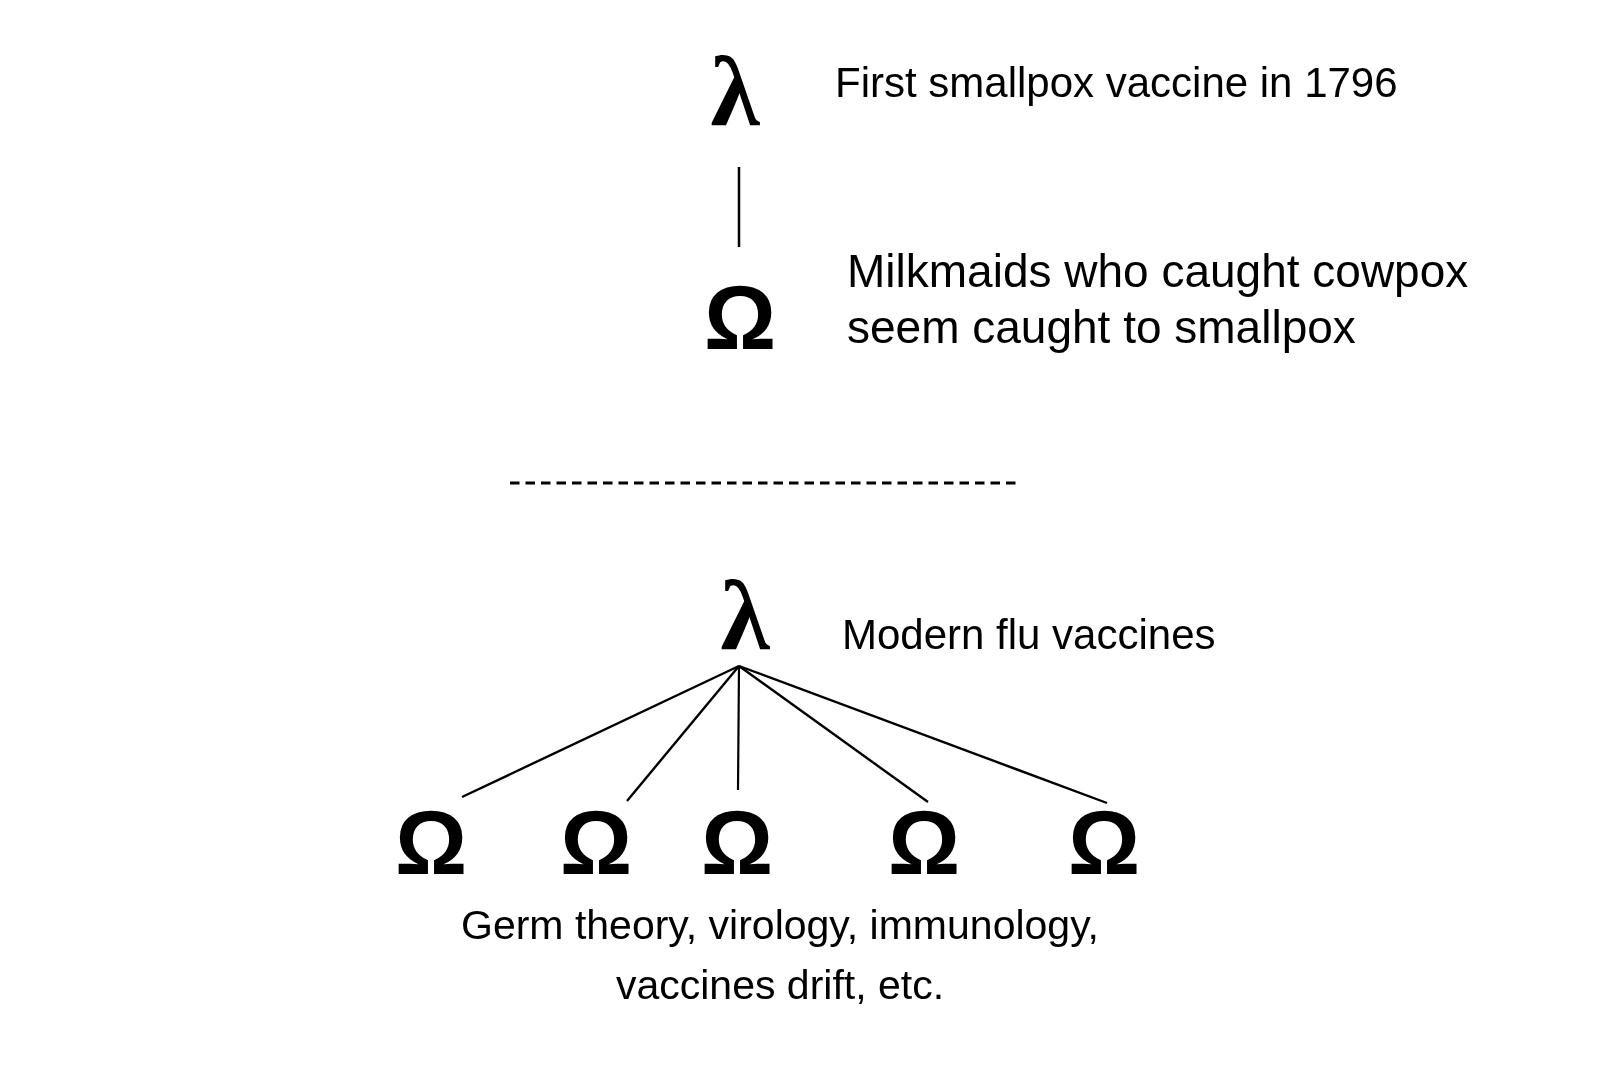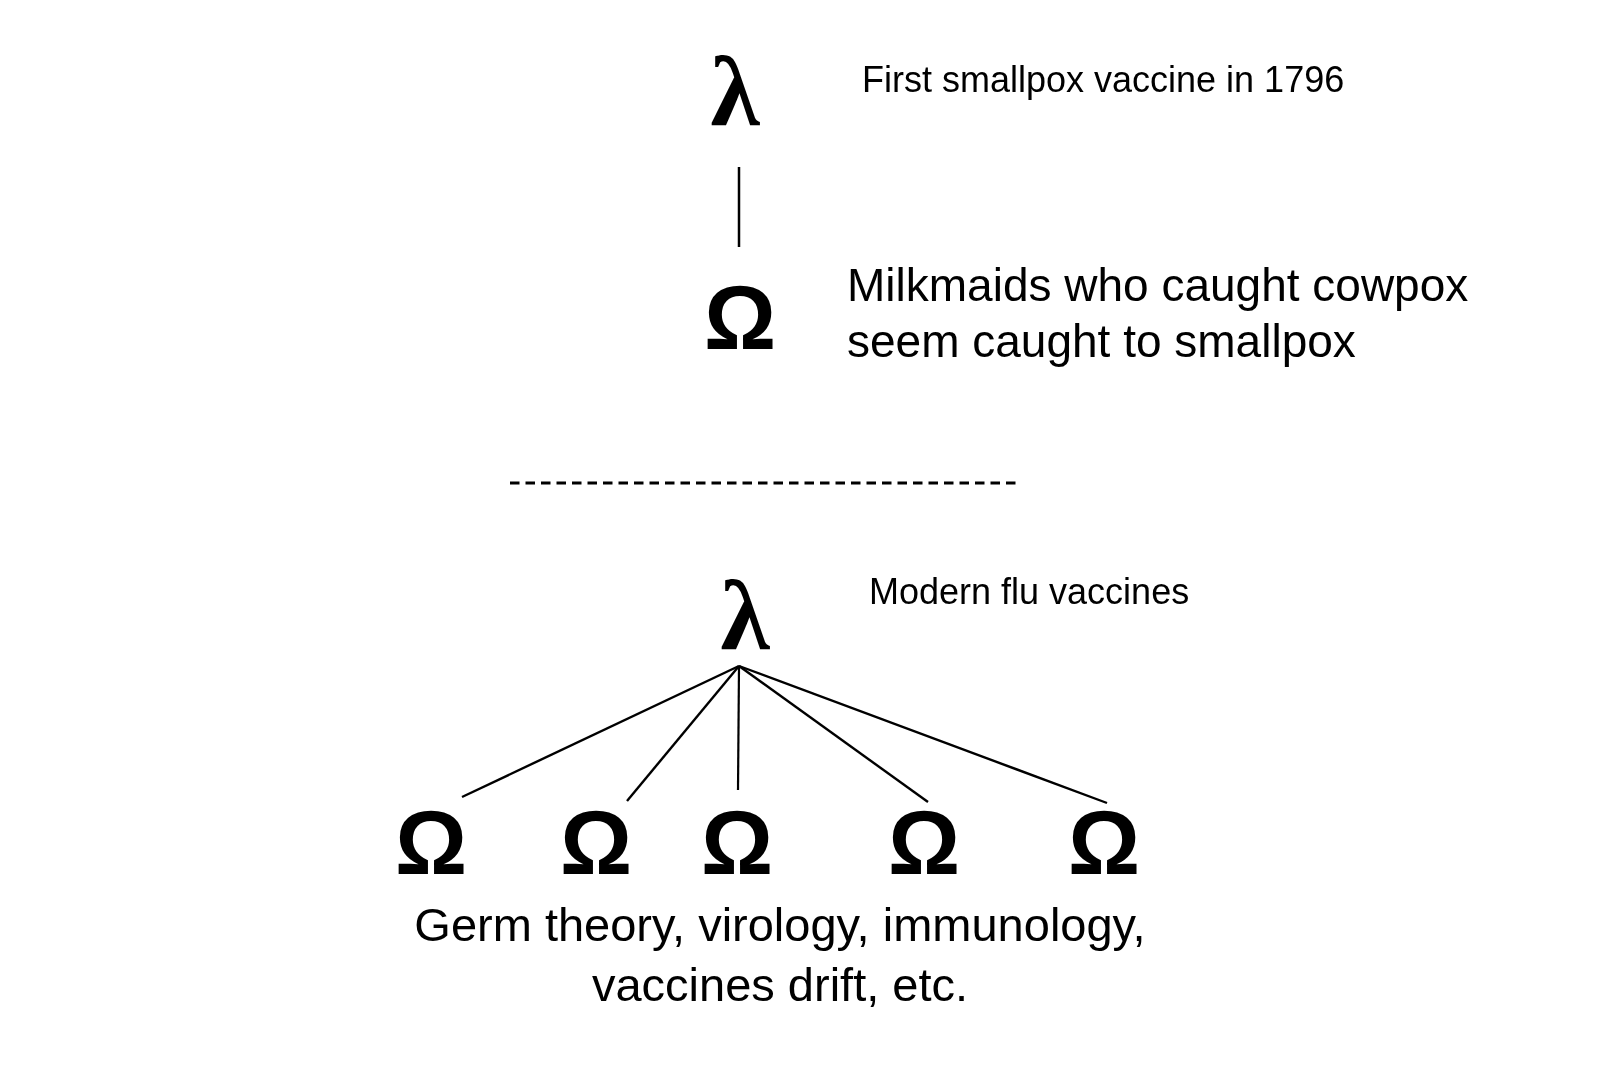--- a/index.html
+++ b/index.html
@@ -34,32 +34,31 @@
   }
   .omega-sym {
     font-family: "Liberation Sans", "DejaVu Sans", sans-serif;
     font-weight: bold;
     font-size: 90px;
     line-height: 1;
     transform: translateX(-50%);
     white-space: nowrap;
   }
   .label {
-    font-size: 36px;
+    font-size: 42px;
     line-height: 1;
     white-space: nowrap;
-    margin-left: 27px;
   }
   .label-multiline {
     font-size: 46px;
     line-height: 56px;
     white-space: nowrap;
   }
   .caption {
-    font-size: 47px;
+    font-size: 41px;
     line-height: 60px;
     text-align: center;
     transform: translateX(-50%);
     white-space: nowrap;
   }
 </style>
 </head>
 <body>
 
 <div class="canvas">
@@ -78,28 +77,28 @@
       <line x1="739" y1="666" x2="1107" y2="803" stroke="#000000" stroke-width="2.4"></line>
     </g>
   </svg>
 
   <div class="abs lambda-sym" style="left:735px; top:42px;">λ</div>
 
   <div class="abs label" style="left:835px; top:62px;">First smallpox vaccine in 1796</div>
 
   <div class="abs omega-sym" style="left:740px; top:273px;">Ω</div>
 
-  <div class="abs label-multiline" style="left:847px; top:257px;">
+  <div class="abs label-multiline" style="left:847px; top:243px;">
     <div>Milkmaids who caught cowpox</div>
     <div>seem caught to smallpox</div>
   </div>
 
   <div class="abs lambda-sym" style="left:745px; top:566px;">λ</div>
 
-  <div class="abs label" style="left:842px; top:574px;">Modern flu vaccines</div>
+  <div class="abs label" style="left:842px; top:614px;">Modern flu vaccines</div>
 
   <div class="abs omega-sym" style="left:431px; top:798px;">Ω</div>
   <div class="abs omega-sym" style="left:596px; top:798px;">Ω</div>
   <div class="abs omega-sym" style="left:737px; top:798px;">Ω</div>
   <div class="abs omega-sym" style="left:924px; top:798px;">Ω</div>
   <div class="abs omega-sym" style="left:1104px; top:798px;">Ω</div>
 
   <div class="abs caption" style="left:780px; top:895px;">
     <div>Germ theory, virology, immunology,</div>
     <div>vaccines drift, etc.</div>

